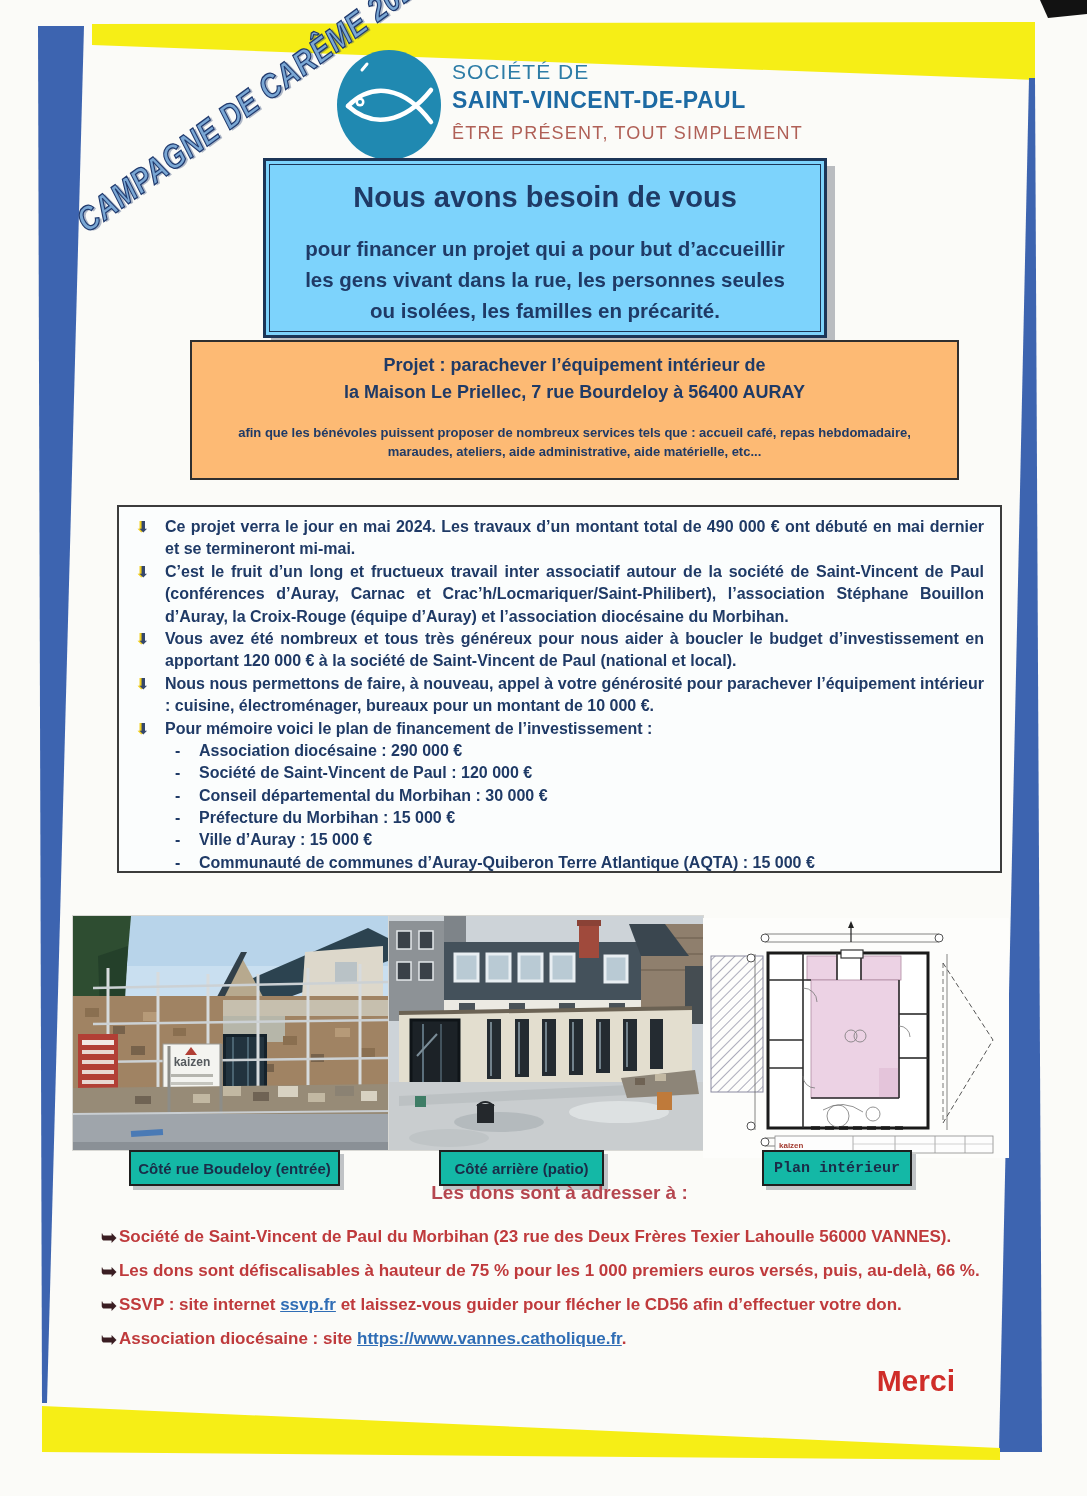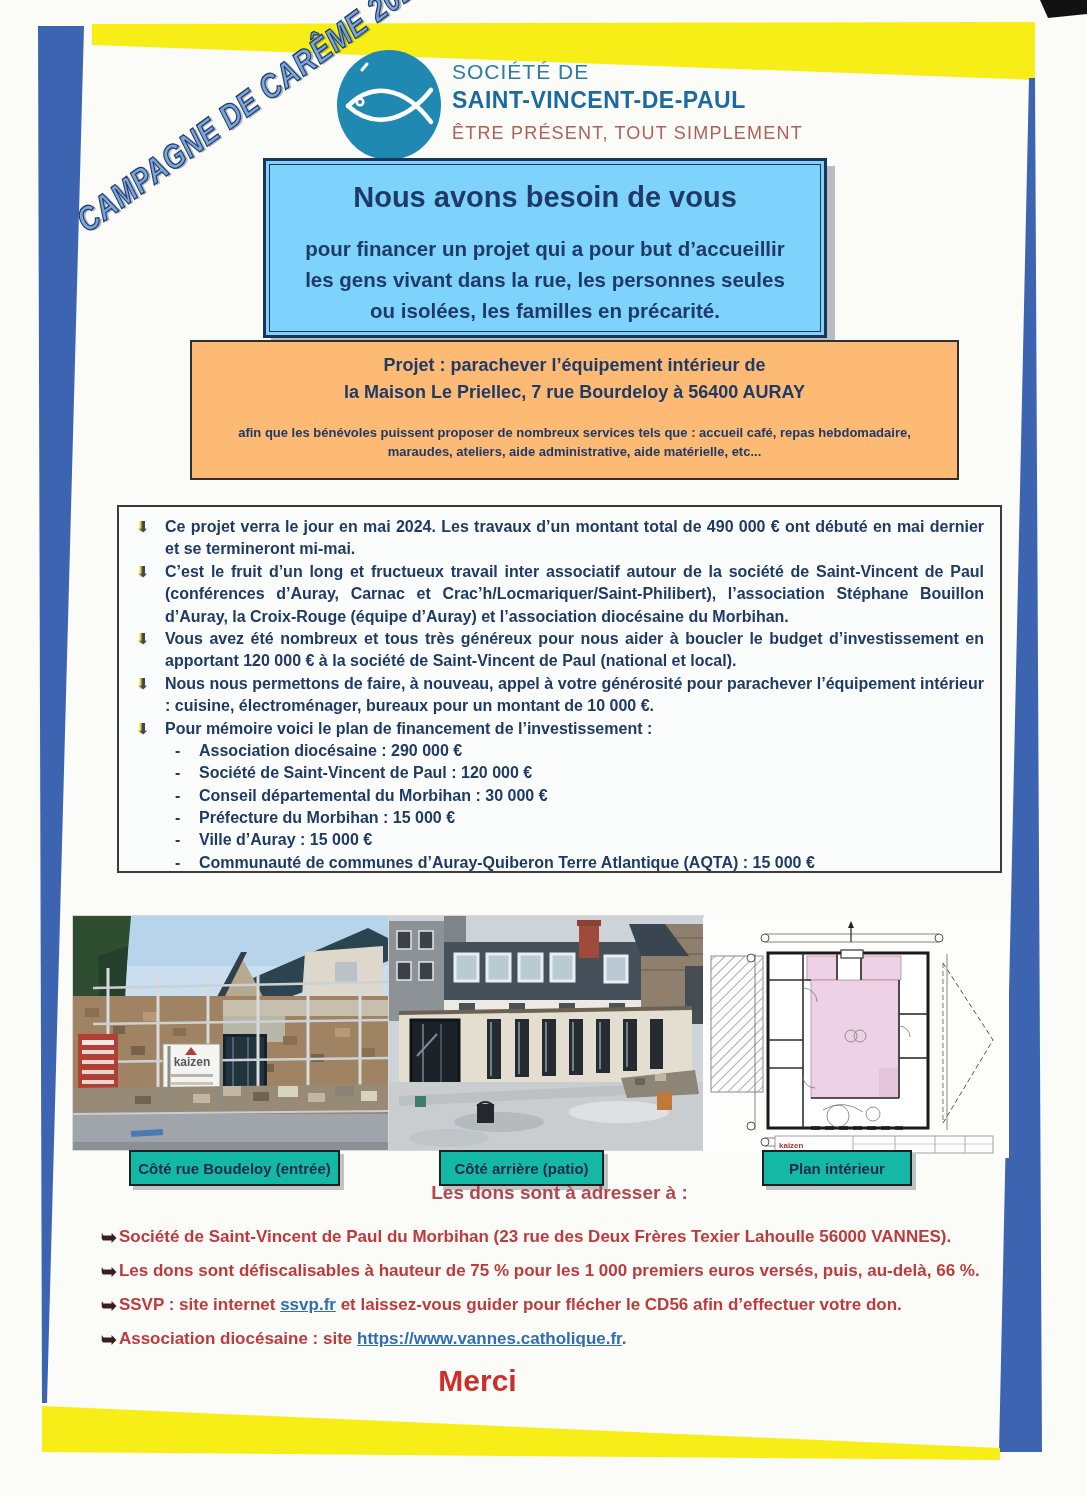--- a/index.html
+++ b/index.html
@@ -48,21 +48,21 @@
   .cap{background:#14b8a6;border:2px solid #1f1f1f;box-shadow:4px 4px 0 #c0c3c6;
     display:flex;align-items:center;justify-content:center;
     font-size:15px;font-weight:bold;color:#1a2c48;}
   
   .dons-heading{left:117px;top:1182px;width:885px;text-align:center;
     font-size:19px;font-weight:bold;color:#b5464f;}
   .don-list{left:101px;top:1226px;width:930px;}
   .don-line{margin-bottom:12px;font-size:17px;font-weight:bold;color:#bf3a3c;line-height:21px;}
   .don-arrow{color:#3a1d22;font-size:19px;margin-right:2px;vertical-align:-2px;display:inline-block;}
   .lnk{color:#2f6db5;text-decoration:underline;cursor:pointer;}
-  .merci{left:0;top:1364px;width:955px;text-align:center;
+  .merci{left:0;top:1364px;width:955px;text-align:right;
     font-size:30px;font-weight:bold;color:#cf2d29;}
 </style>
 </head>
 <body>
 
 <div class="page">
 
   <svg class="abs bands" width="1087" height="1496" viewBox="0 0 1087 1496">
     <polygon points="38,26 84,26 47,1403 42,1403" fill="#3d64b0"></polygon>
     <polygon points="92,24 1035,22 1035,80 92,45" fill="#f6ee16"></polygon>
@@ -349,21 +349,21 @@
     <line x1="150" y1="218" x2="150" y2="235" stroke="#9a9a9a" stroke-width="0.8"></line>
     <line x1="192" y1="218" x2="192" y2="235" stroke="#9a9a9a" stroke-width="0.8"></line>
     <line x1="232" y1="218" x2="232" y2="235" stroke="#9a9a9a" stroke-width="0.8"></line>
     <line x1="262" y1="218" x2="262" y2="235" stroke="#9a9a9a" stroke-width="0.8"></line>
     <line x1="150" y1="226" x2="290" y2="226" stroke="#b5b5b5" stroke-width="0.6"></line>
     <text x="76" y="230" font-size="8" font-weight="bold" fill="#a33b30">kaizen</text>
   </svg>
 
   <div class="abs cap" style="left:129px;top:1150px;width:207px;height:32px;">Côté rue Boudeloy (entrée)</div>
   <div class="abs cap" style="left:439px;top:1150px;width:161px;height:32px;">Côté arrière (patio)</div>
-  <div class="abs cap" style="left:762px;top:1150px;width:146px;height:32px;">Plan intérieur</div>
+  <div class="abs cap" style="left:762px;top:1150px;width:146px;height:32px;font-family:Liberation Mono, monospace;">Plan intérieur</div>
 
   <div class="abs dons-heading">Les dons sont à adresser à :</div>
 
   <div class="abs don-list">
     <div class="don-line">
       <span class="don-arrow">➥</span><span>Société de Saint-Vincent de Paul du Morbihan (23 rue des Deux Frères Texier Lahoulle 56000 VANNES).</span>
     </div>
     <div class="don-line">
       <span class="don-arrow">➥</span><span>Les dons sont défiscalisables à hauteur de 75 % pour les 1 000 premiers euros versés, puis, au-delà, 66 %.</span>
     </div>

